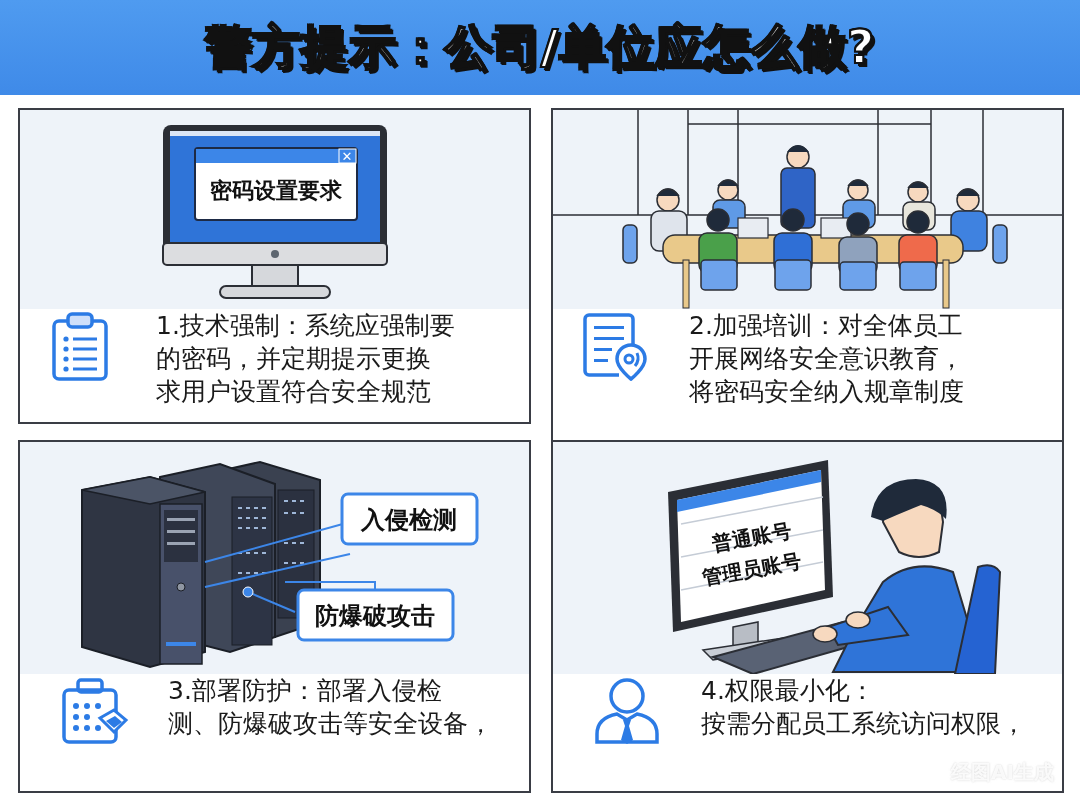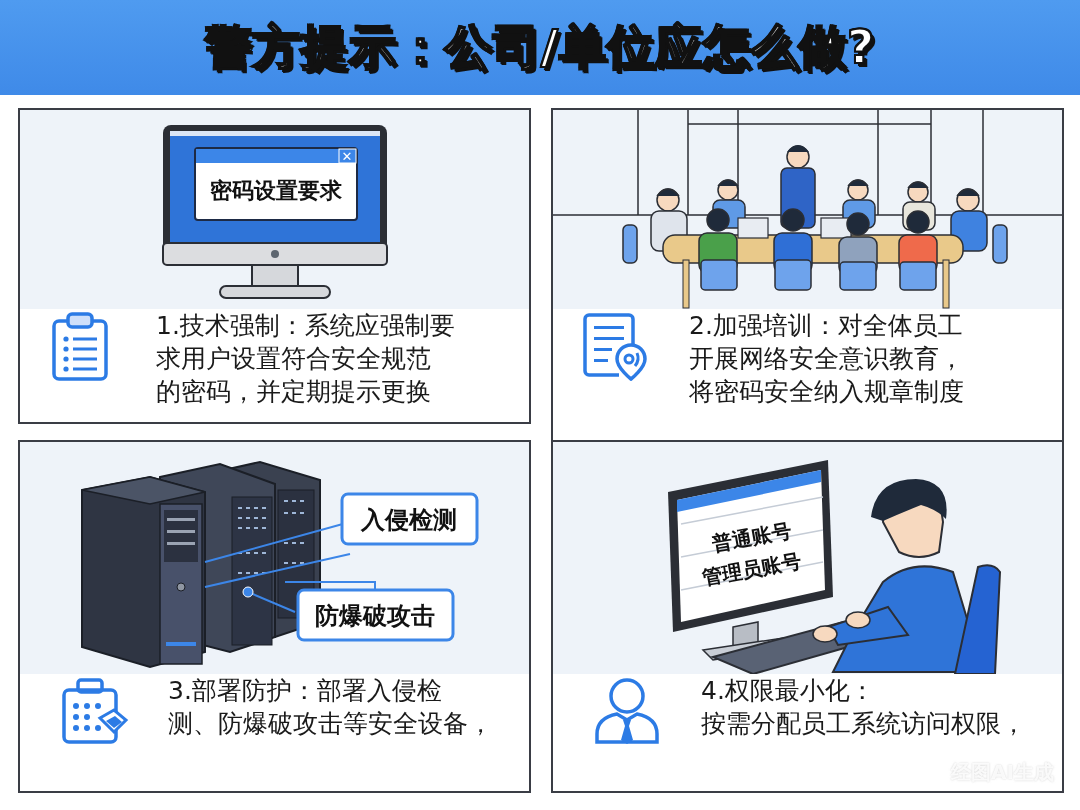--- a/index.html
+++ b/index.html
@@ -87,22 +87,22 @@
         <rect x="27" y="28.5" width="24" height="3" fill="#2c7be5"></rect>
       <circle cx="20" cy="40" r="2.6" fill="#2c7be5"></circle>
         <rect x="27" y="38.5" width="24" height="3" fill="#2c7be5"></rect>
       <circle cx="20" cy="50" r="2.6" fill="#2c7be5"></circle>
         <rect x="27" y="48.5" width="24" height="3" fill="#2c7be5"></rect>
       <circle cx="20" cy="60" r="2.6" fill="#2c7be5"></circle>
         <rect x="27" y="58.5" width="24" height="3" fill="#2c7be5"></rect>
     </svg>
     <div class="cap-text">
       <span>1.技术强制：系统应强制要</span>
+      <span>的密码，并定期提示更换</span>
       <span>求用户设置符合安全规范</span>
-      <span>的密码，并定期提示更换</span>
     </div>
   </div>
 </div>
 
 <div class="panel" id="p2">
   <div class="illus">
     <svg width="513" height="199" viewBox="0 0 513 199">
 
       <g stroke="#2b2e35" stroke-width="1.5" fill="none">
         <line x1="0" y1="105" x2="513" y2="105"></line>

